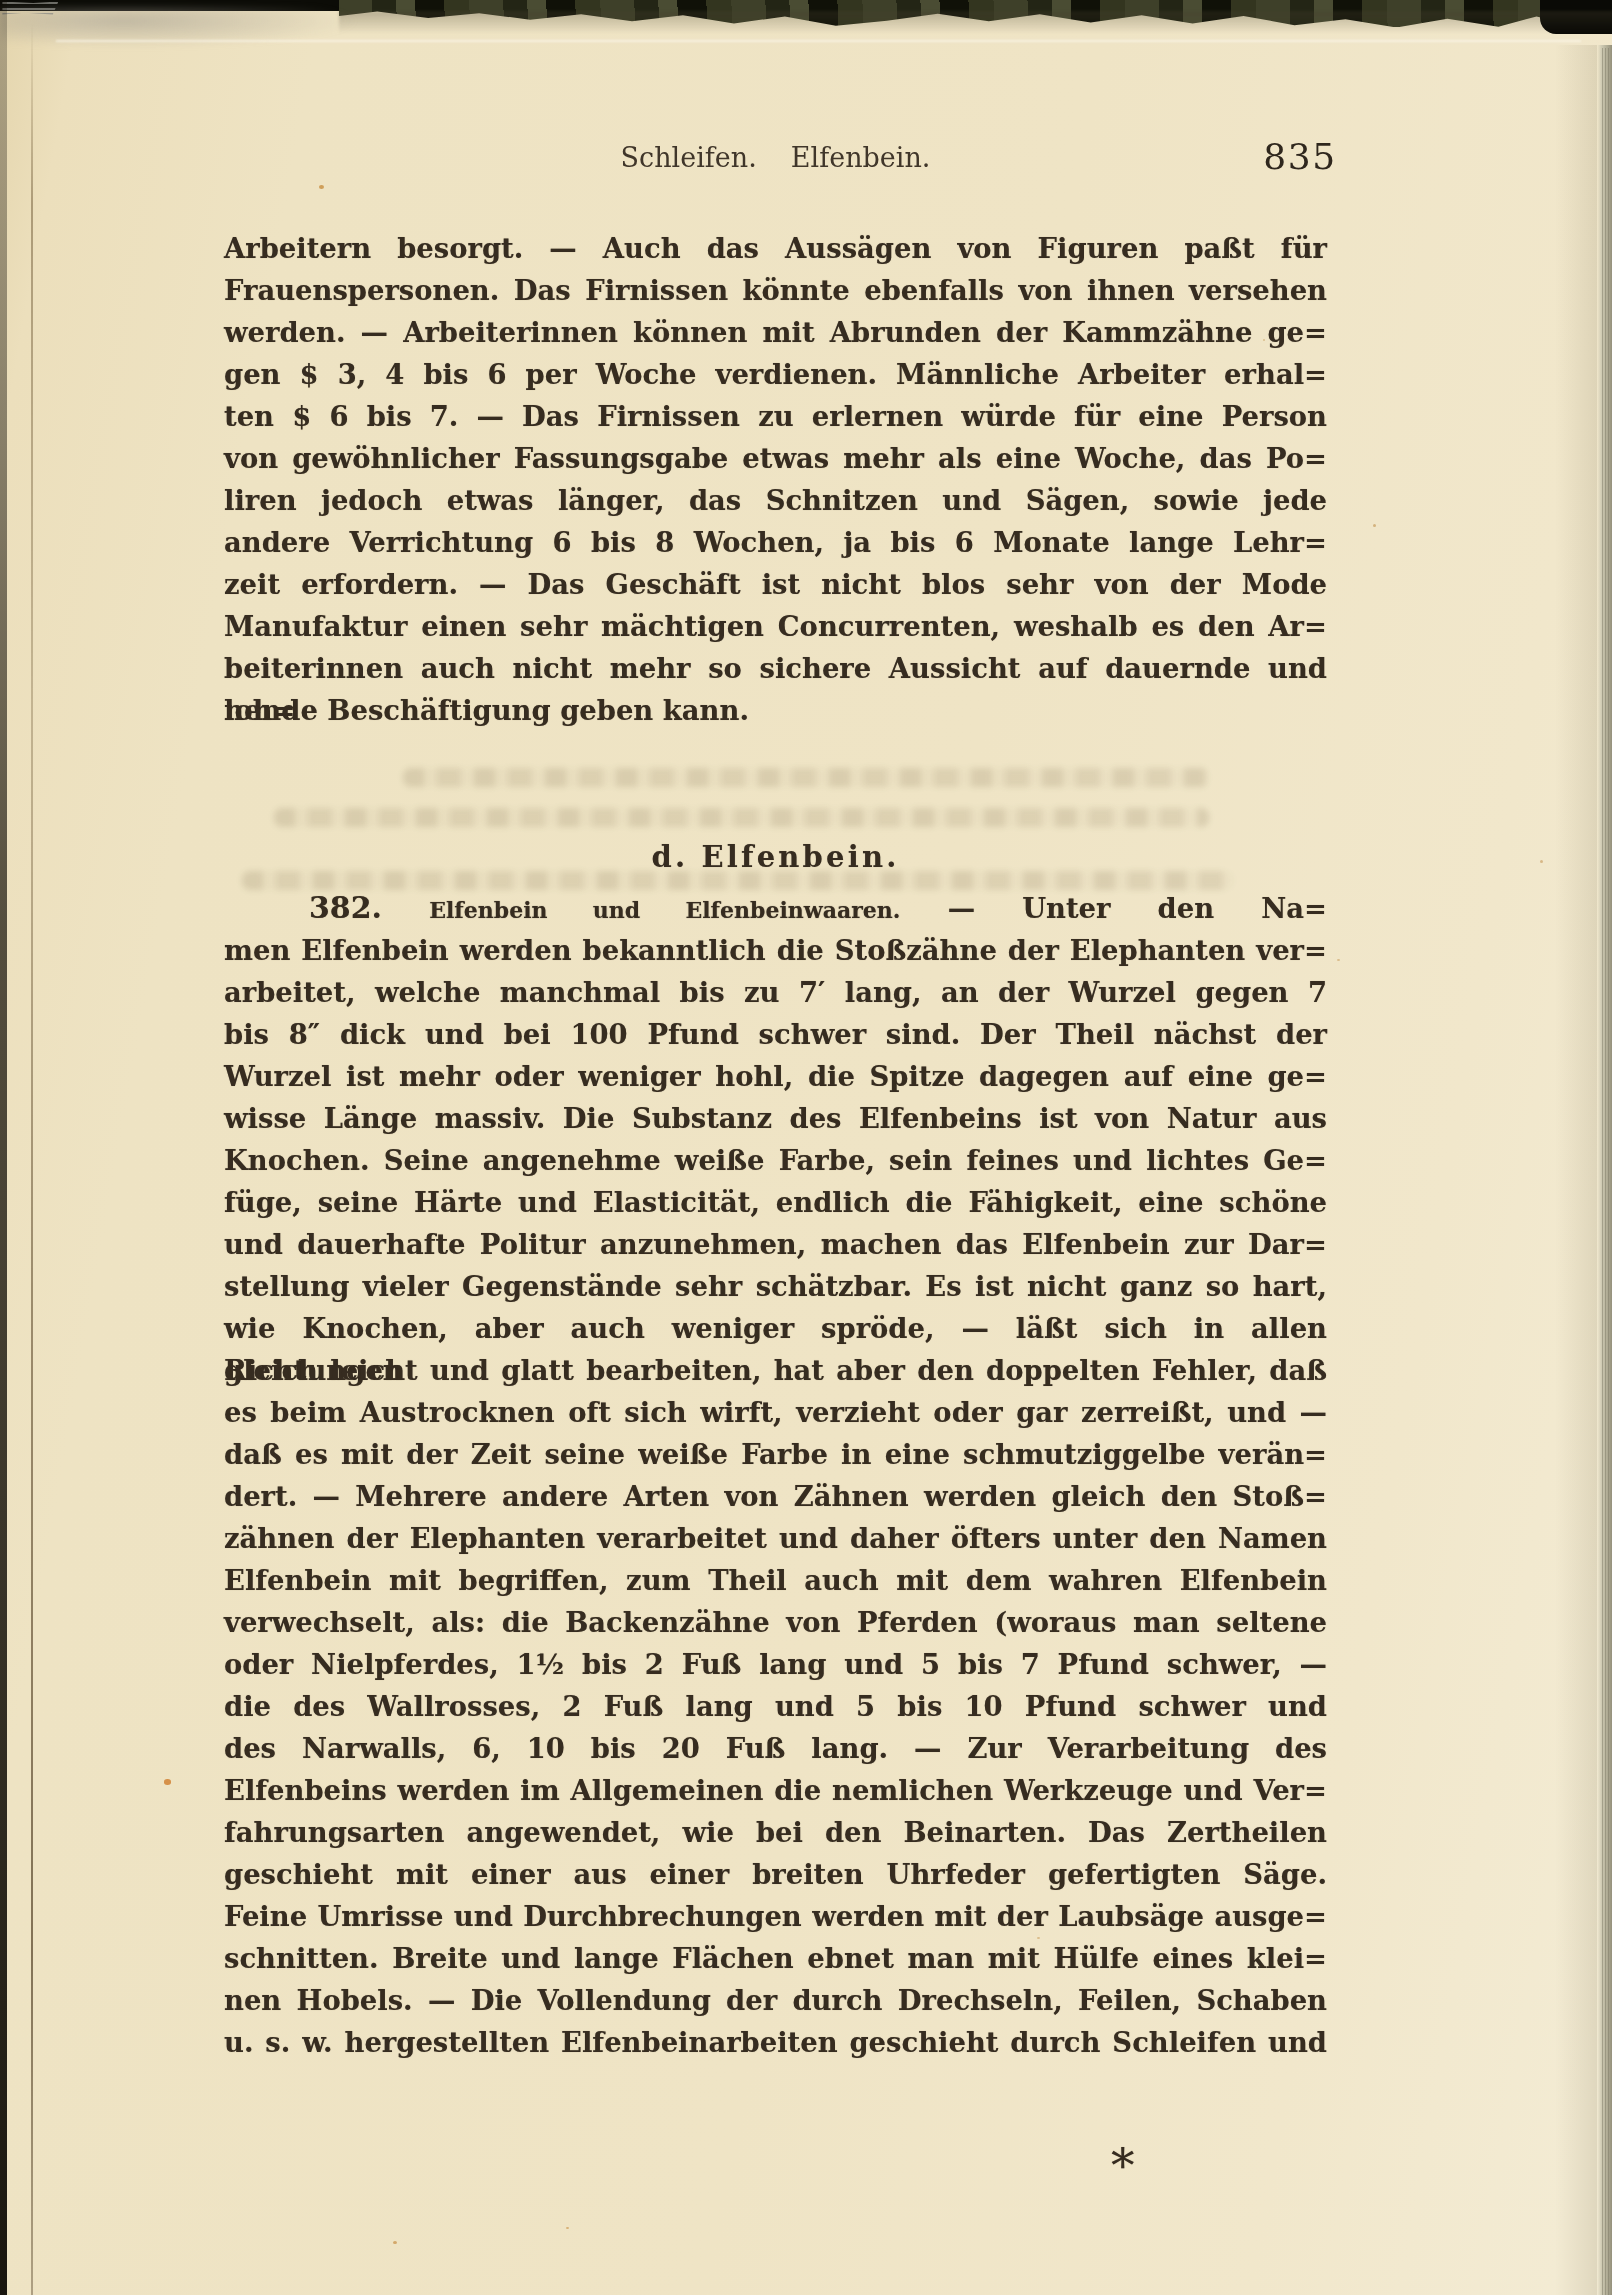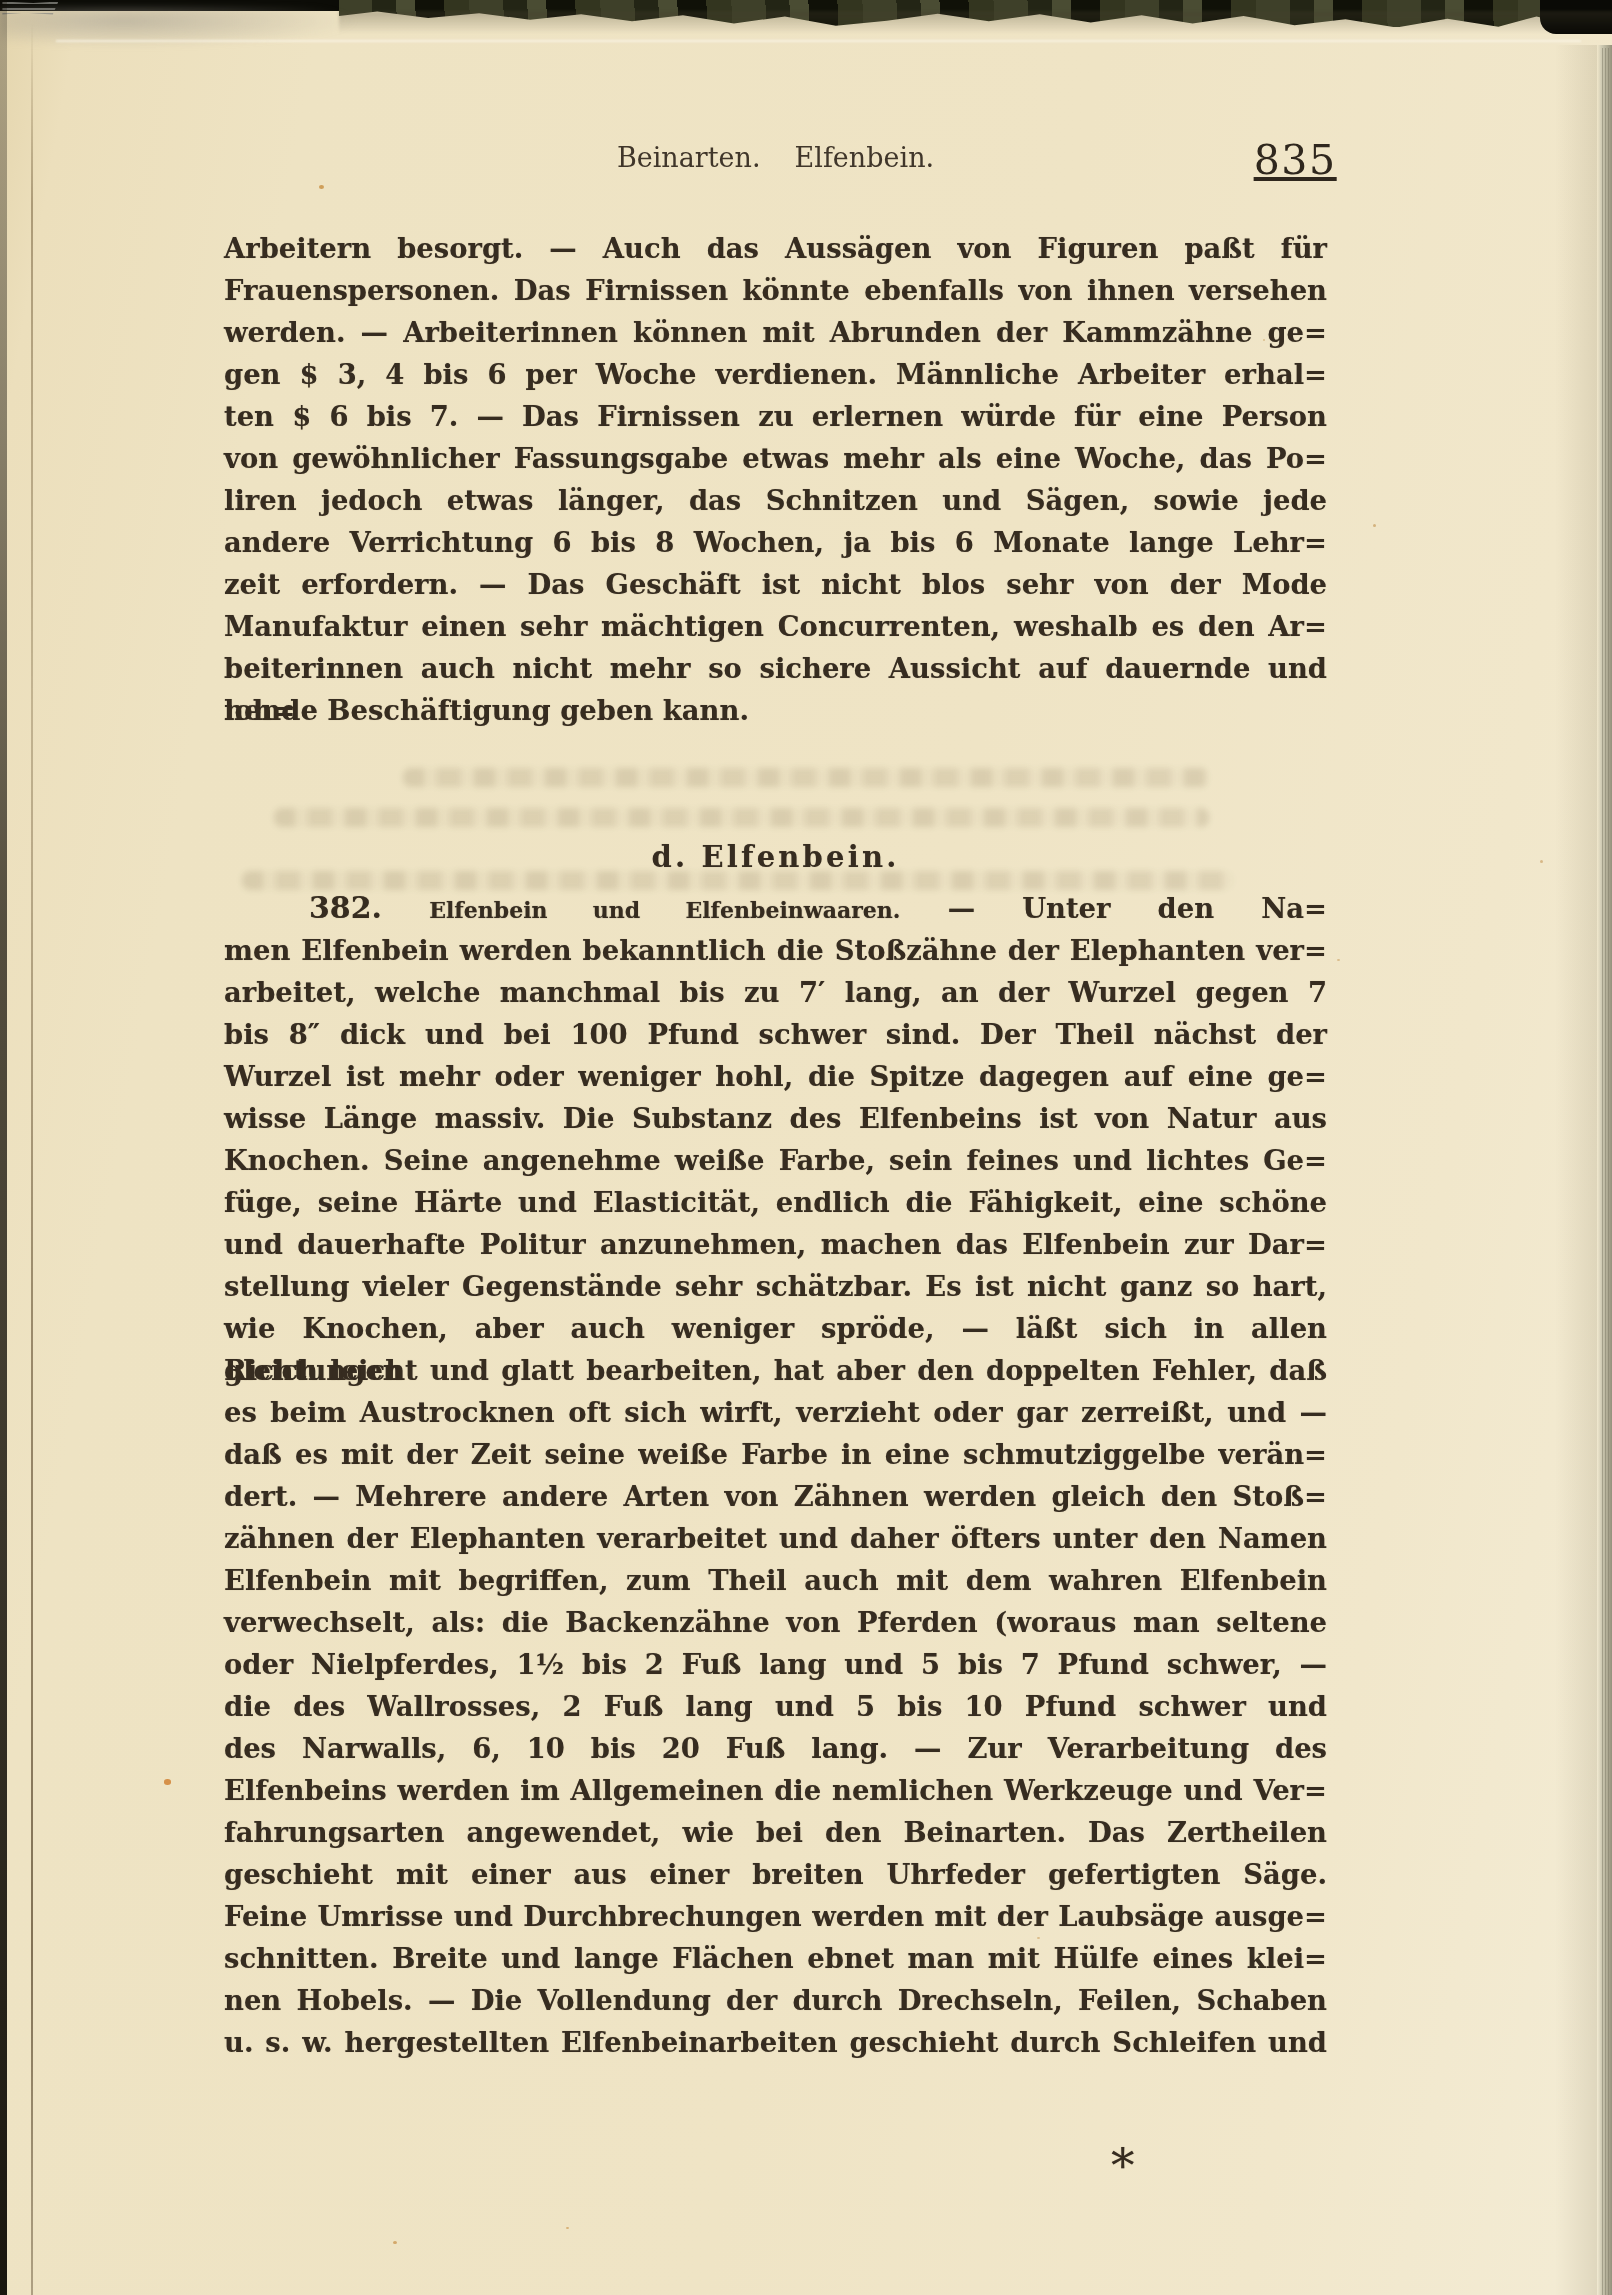--- a/index.html
+++ b/index.html
@@ -36,21 +36,21 @@
   .fore-shadow{position:absolute;right:16px;top:45px;bottom:0;width:42px;
     background:linear-gradient(to right,rgba(120,110,80,0),rgba(120,110,80,.16));}
   
   .ghost{position:absolute;height:19.4px;border-radius:8px;filter:blur(3.2px);opacity:.85;
     background:repeating-linear-gradient(90deg,rgba(112,94,62,.20) 0 21px,rgba(112,94,62,.05) 21px 34px,rgba(112,94,62,.17) 34px 58px,rgba(112,94,62,.04) 58px 71px);}
   .fox{position:absolute;border-radius:50%;}
   
   .textblock{position:absolute;left:224px;width:1103px;color:#362c20;}
   .runhead{top:142px;height:48px;font-size:27px;color:#40362a;}
   .runhead .titles{display:flex;justify-content:center;gap:34px;}
-  .runhead .pagenum{position:absolute;right:-9.7px;top:-6.5px;font-size:41px;color:#2f271d;letter-spacing:1.6px;text-decoration:underline;}
+  .runhead .pagenum{position:absolute;right:-9.7px;top:-6.5px;font-size:36px;color:#2f271d;letter-spacing:1.6px;}
   .para .line{
     text-align:justify;text-align-last:justify;
     font-size:27.4px;font-weight:bold;line-height:42px;height:42px;
     text-shadow:0 0 0.8px rgba(54,44,32,.38);white-space:nowrap;overflow:visible;
   }
   .para .line{white-space:normal;}
   .para1{top:227px;}
   .para1 .line:last-child{text-align-last:left;}
   .sechead{top:840px;text-align:center;font-size:29px;font-weight:bold;letter-spacing:3.2px;margin:0;
     text-shadow:0 0 0.8px rgba(54,44,32,.35);}
@@ -88,21 +88,21 @@
   <div class="fox" style="left:1337px;top:959px;width:3.2px;height:2.4px;background:rgba(184,127,51,.4)"></div>
   <div class="fox" style="left:393px;top:2241px;width:4px;height:3.2px;background:rgba(194,129,46,.6)"></div>
   <div class="fox" style="left:566px;top:2227px;width:3.2px;height:2.4px;background:rgba(194,129,46,.5)"></div>
   <div class="fox" style="left:674px;top:1201px;width:2.4px;height:2.4px;background:rgba(184,127,51,.4)"></div>
   <div class="fox" style="left:1540px;top:860px;width:3.2px;height:3.2px;background:rgba(184,127,51,.45)"></div>
   <div class="fox" style="left:1263px;top:339px;width:2.4px;height:2.4px;background:rgba(184,127,51,.4)"></div>
   <div class="fox" style="left:1037px;top:1937px;width:3.2px;height:2.4px;background:rgba(184,127,51,.4)"></div>
 
   <header class="textblock runhead" style="position:absolute">
     <div class="titles">
-      <span>Beinarten.</span>
+      <span>Schleifen.</span>
       <span>Elfenbein.</span>
     </div>
     <span class="pagenum">835</span>
   </header>
 
   <section class="textblock para para1" style="position:absolute">
 
   <div class="line">Arbeitern besorgt. — Auch das Aussägen von Figuren paßt für</div>
       <div class="line">Frauenspersonen. Das Firnissen könnte ebenfalls von ihnen versehen</div>
       <div class="line">werden. — Arbeiterinnen können mit Abrunden der Kammzähne ge=</div>

